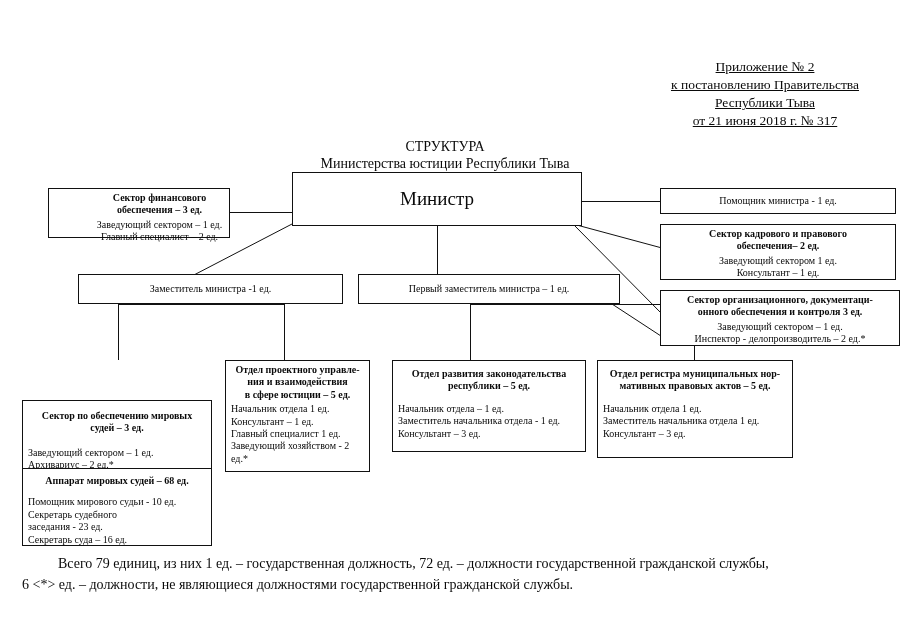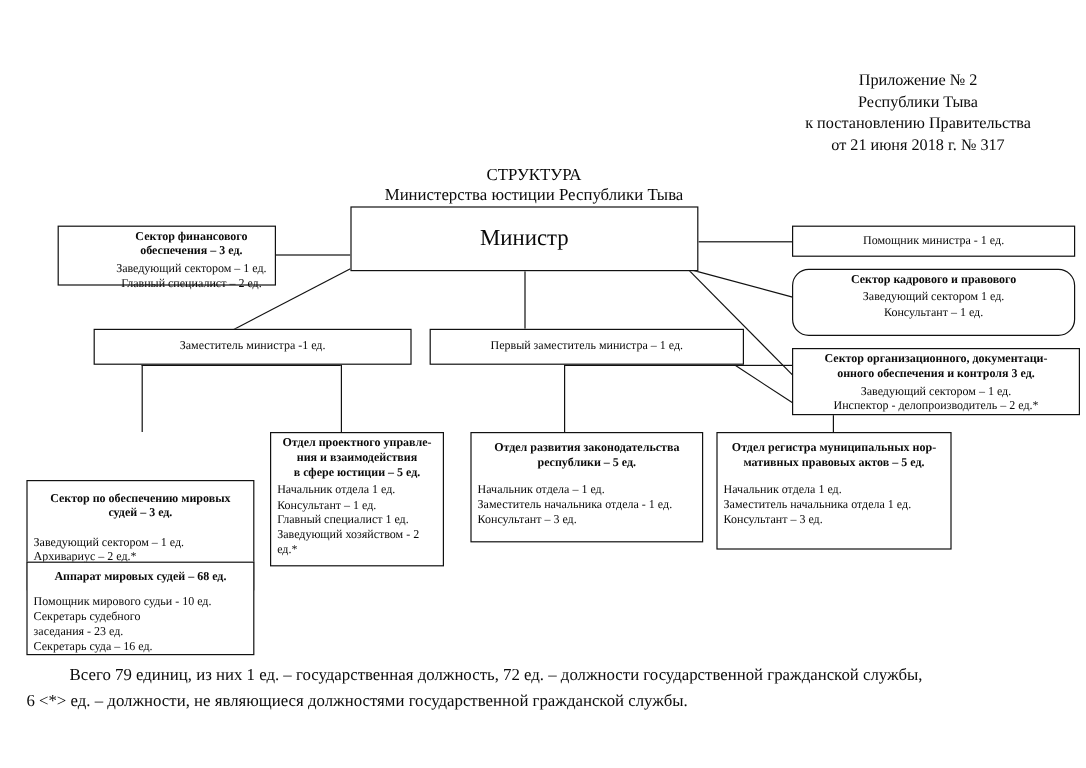--- a/index.html
+++ b/index.html
@@ -13,20 +13,21 @@
   }
   #sheet{position:absolute;inset:0;}
 
   
   .header-note{
     position:absolute;
     left:640px; top:58px; width:250px;
     text-align:center;
     font-size:13.5px;
     line-height:18px;
+    text-decoration:underline;
   }
   .header-note div{white-space:nowrap;}
 
   
   .doc-title{
     position:absolute;
     left:185px; top:138px; width:520px;
     text-align:center;
     font-size:14px;
     line-height:17px;
@@ -63,21 +64,21 @@
     left:292px; top:172px; width:290px; height:54px;
     display:flex;align-items:center;justify-content:center;
     z-index:4;
   }
   #box-minister .lbl{font-size:19px;}
 
   
   #box-finance{left:48px;  top:188px; width:182px; height:50px;padding-left:46px;}
   
   #box-assistant{left:660px; top:188px; width:236px; height:26px;}
-  #box-hr{left:660px; top:224px; width:236px; height:56px;border-radius:14px;}
+  #box-hr{left:660px; top:224px; width:236px; height:56px;}
   #box-orgdoc{left:660px; top:290px; width:240px; height:56px;}
 
   
   #box-deputy{left:78px;  top:274px; width:265px; height:30px;}
   #box-first-deputy{left:358px; top:274px; width:262px; height:30px;}
 
   
   #box-magistrates{left:22px;  top:360px; width:190px; height:92px;margin-top:40px;}
   #box-project{left:225px; top:360px; width:145px; height:112px;}
   #box-legislation{left:392px; top:360px; width:194px; height:92px;}
@@ -100,22 +101,22 @@
   }
   .footer .l1{text-indent:36px;}
 </style>
 </head>
 <body>
 
 <div id="sheet">
 
   <div class="header-note">
     <div>Приложение № 2</div>
+    <div>к постановлению Правительства</div>
     <div>Республики Тыва</div>
-    <div>к постановлению Правительства</div>
     <div>от 21 июня 2018 г. № 317</div>
   </div>
 
   <div class="doc-title">
     <div>СТРУКТУРА</div>
     <div>Министерства юстиции Республики Тыва</div>
   </div>
 
   <div class="ln h" style="left:230px; top:212px; width:62px;"></div>
 
@@ -160,20 +161,21 @@
       <div class="r">Главный специалист –    2 ед.</div>
     </div>
   </div>
 
   <div class="box single" id="box-assistant">
     <span class="lbl">Помощник министра - 1 ед.</span>
   </div>
 
   <div class="box" id="box-hr">
     <div class="hd">Сектор кадрового и правового</div>
+    <div class="hd">обеспечения– 2 ед.</div>
     <div class="rows ctr">
       <div class="r">Заведующий сектором   1 ед.</div>
       <div class="r">Консультант  – 1 ед.</div>
     </div>
   </div>
 
   <div class="box" id="box-orgdoc">
     <div class="hd">Сектор организационного, документаци-</div>
     <div class="hd">онного обеспечения и контроля  3 ед.</div>
     <div class="rows ctr">

